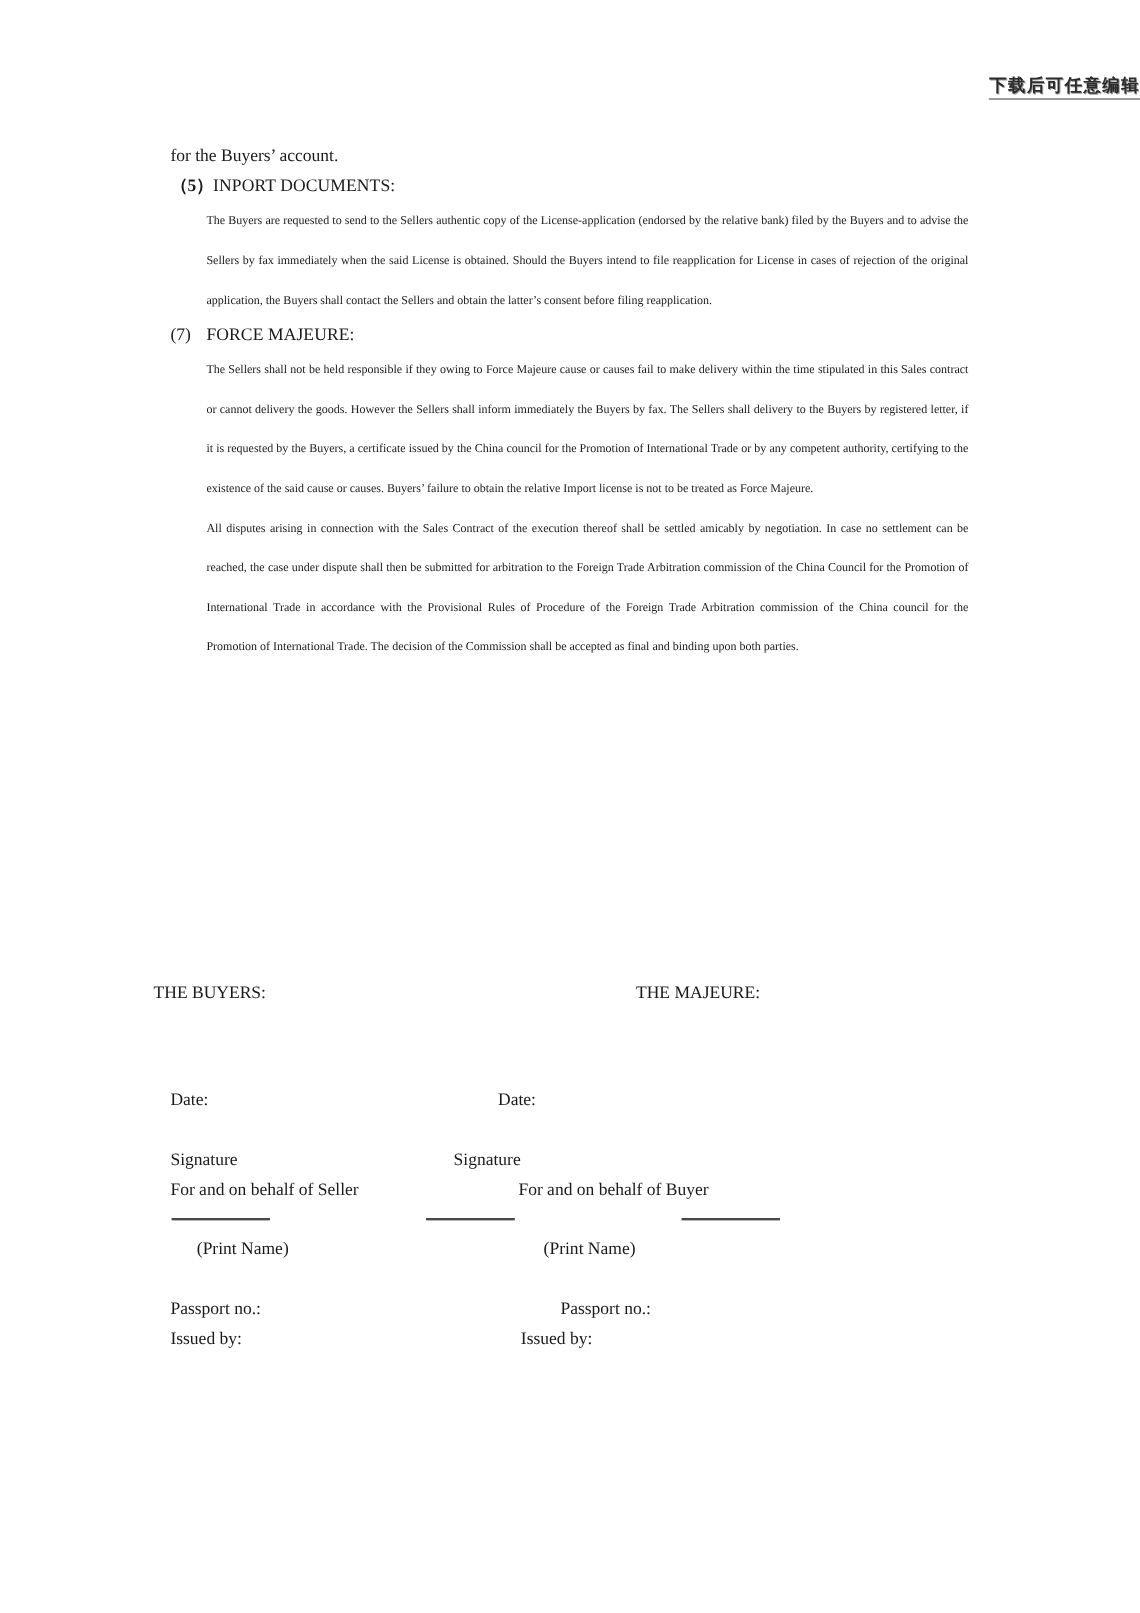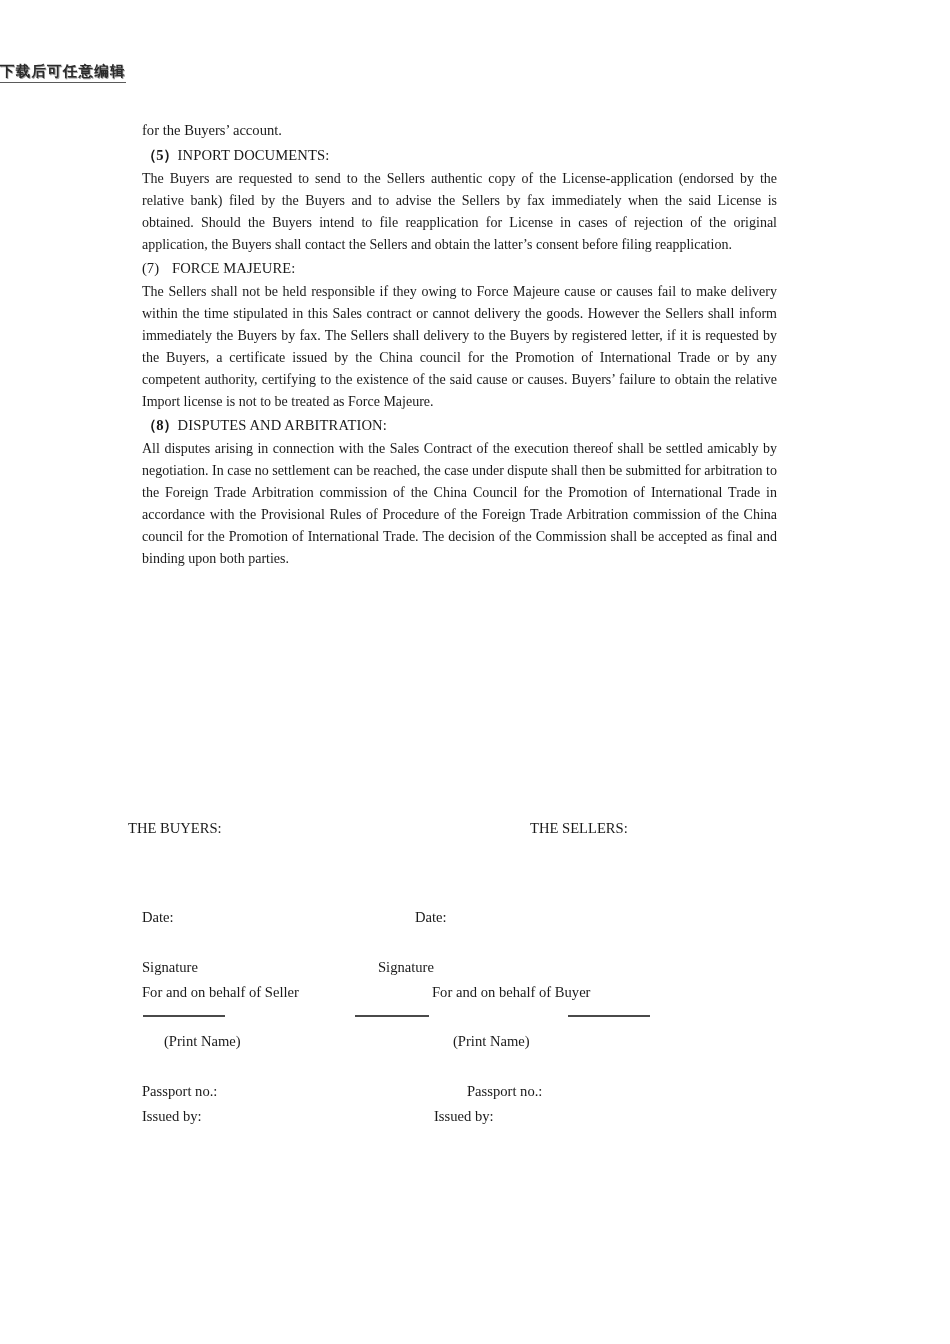--- a/index.html
+++ b/index.html
@@ -16,21 +16,21 @@
     color: #1a1a1a;
     overflow: hidden;
   }
 
   
   .page-header {
     position: absolute;
     top: 62px;
     left: 0;
     width: 950px;
-    text-align: left;
+    text-align: right;
   }
   .page-header .cn-title {
     display: inline-block;
     font-family: "DejaVu Sans", "Liberation Sans", sans-serif;
     font-size: 14.5px;
     font-weight: bold;
     letter-spacing: 1.2px;
     color: #2b2b2b;
     border-bottom: 1.5px solid #5a5a5a;
     padding-bottom: 1px;
@@ -73,25 +73,26 @@
   .clause-head .num-plain {
     display: inline-block;
     width: 30px;
   }
   .clause-head .head-text {
     letter-spacing: 0.1px;
   }
 
   
   .clause-body {
+    margin-left: 30px;
     width: 635px;
     text-align: justify;
     text-justify: inter-word;
-    font-size: 14px;
-    line-height: 22px;
+    font-size: 10px;
+    line-height: 33px;
   }
 
   
   .sig-block {
     position: absolute;
     left: 0;
     top: 0;
     width: 950px;
   }
   .sig-line-row {
@@ -121,31 +122,28 @@
     <span class="num-fw">（5）</span><span class="head-text">INPORT DOCUMENTS:</span>
   </div>
   <div class="clause-body">The Buyers are requested to send to the Sellers authentic copy of the License-application (endorsed by the relative bank) filed by the Buyers and to advise the Sellers by fax immediately when the said License is obtained.  Should the Buyers intend to file reapplication for License in cases of rejection of the original application, the Buyers shall contact the Sellers and obtain the latter’s consent before filing reapplication.</div>
 
 
   <div class="clause-head">
     <span class="num-plain">(7)</span><span class="head-text">FORCE MAJEURE:</span>
   </div>
   <div class="clause-body">The Sellers shall not be held responsible if they owing to Force Majeure cause or causes fail to make delivery within the time stipulated in this Sales contract or cannot delivery the goods. However the Sellers shall inform immediately the Buyers by fax.  The Sellers shall delivery to the Buyers by registered letter, if it is requested by the Buyers, a certificate issued by the China council for the Promotion of International Trade or by any competent authority, certifying to the existence of the said cause or causes. Buyers’ failure to obtain the relative Import license is not to be treated as Force Majeure.</div>
 
-  <div class="clause-head">
-    <span class="num-fw">（8）</span><span class="head-text">DISPUTES AND ARBITRATION:</span>
-  </div>
   <div class="clause-body">All disputes arising in connection with the Sales Contract of the execution thereof shall be settled amicably by negotiation.  In case no settlement can be reached, the case under dispute shall then be submitted for arbitration to the Foreign Trade Arbitration commission of the China Council for the Promotion of International Trade in accordance with the Provisional Rules of Procedure of the Foreign Trade Arbitration commission of the China council for the Promotion of International Trade. The decision of the Commission shall be accepted as final and binding upon both parties.</div>
 
 </div>
 
 <div class="sig-block">
 
   <div class="sig-line-row" style="left:128px; top:818px;">THE BUYERS:</div>
-  <div class="sig-line-row" style="left:530px; top:818px;">THE SELLERS:</div>
+  <div class="sig-line-row" style="left:530px; top:818px;">THE MAJEURE:</div>
 
   <div class="sig-line-row" style="left:142px; top:907px;">Date:</div>
   <div class="sig-line-row" style="left:415px; top:907px;">Date:</div>
 
   <div class="sig-line-row" style="left:142px; top:957px;">Signature</div>
   <div class="sig-line-row" style="left:378px; top:957px;">Signature</div>
 
   <div class="sig-line-row" style="left:142px; top:982px;text-align:right;">For and on behalf of Seller</div>
   <div class="sig-line-row" style="left:432px; top:982px;">For and on behalf of Buyer</div>
 

